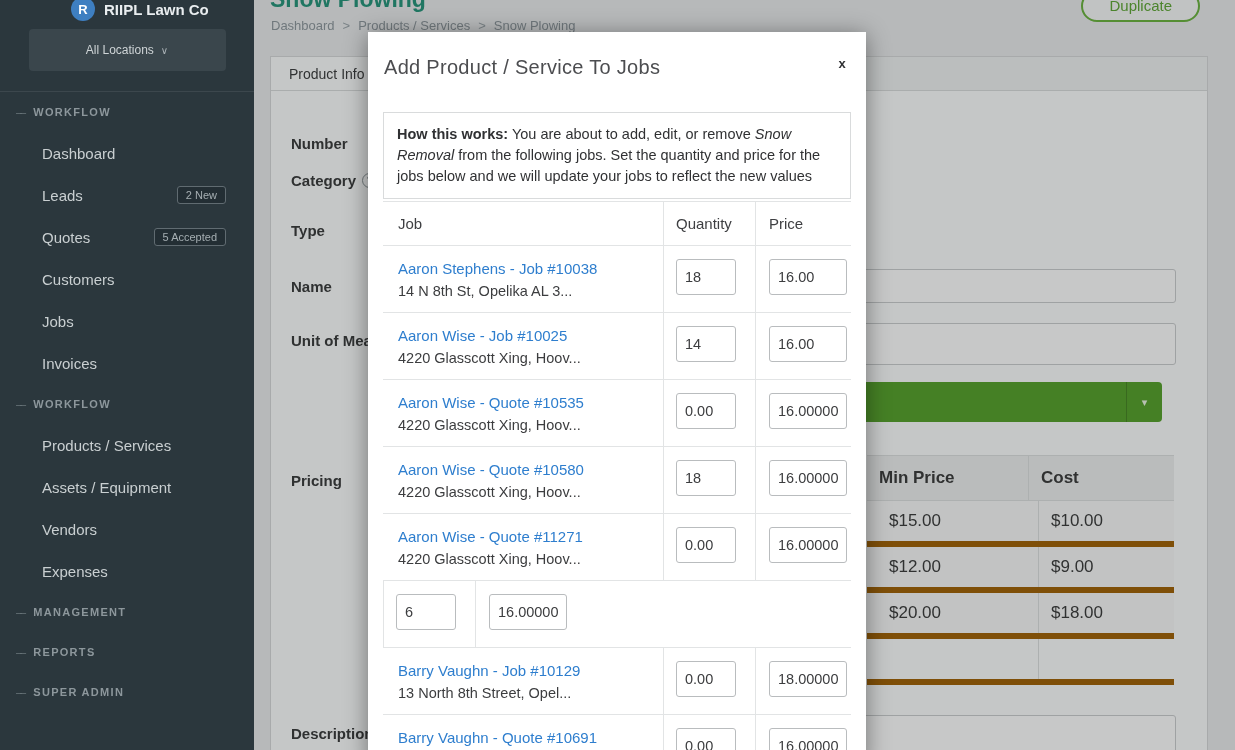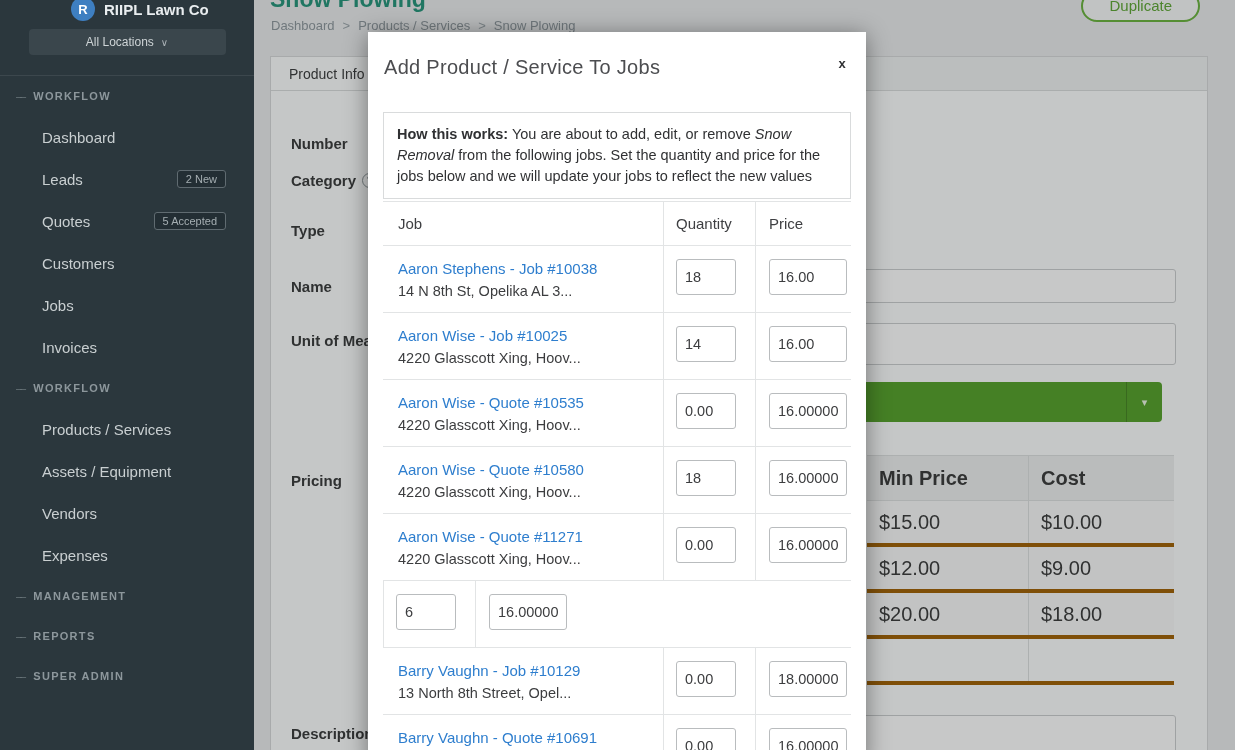--- a/index.html
+++ b/index.html
@@ -17,21 +17,21 @@
     background:#2b373d; z-index:10;
   }
   .logo-row { display:flex; align-items:center; gap:9px; padding-left:71px; margin-top:-8px; height:34px; }
   .logo-circle {
     width:24px; height:24px; border-radius:50%; background:#3e7fc1; color:#fff;
     font-size:13px; font-weight:bold; display:flex; align-items:center; justify-content:center;
     flex:0 0 auto;
   }
   .logo-name { color:#e9edef; font-weight:bold; font-size:15px; white-space:nowrap; }
   .location-pill {
-    margin:3px auto 0; width:197px; height:26px; background:#3a464c; border-radius:4px;
+    margin:3px auto 0; width:197px; height:42px; background:#3a464c; border-radius:4px;
     color:#ced4d6; font-size:12px; display:flex; align-items:center; justify-content:center; gap:7px;
     cursor:pointer;
   }
   .location-pill .caret { font-size:10px; color:#aab2b6; }
   .sidebar-divider { margin-top:20px; border-top:1px solid #3c474d; }
   .nav-header {
     height:40px; display:flex; align-items:center; padding-left:16px; gap:9px;
     color:#8d979c; font-size:11px; font-weight:bold; letter-spacing:1.3px; cursor:pointer;
   }
   .nav-header .dash { color:#6b767c; font-size:11px; letter-spacing:-2px; font-weight:normal; }
@@ -77,26 +77,26 @@
     background:#57a02c; border-radius:4px; display:flex; cursor:pointer;
   }
   .green-split-btn .btn-main { flex:1; }
   .green-split-btn .btn-caret {
     width:36px; border-left:1px solid rgba(0,0,0,0.18); color:#eaf2e2;
     display:flex; align-items:center; justify-content:center; font-size:11px;
   }
   .pricing-table { position:absolute; left:596px; right:33px; top:398px; border-top:1px solid #dcdede; }
   .pt-header { display:flex; height:45px; background:#eceeee; border-bottom:1px solid #dcdede; }
   .pt-header > div, .pt-row > div {
-    padding:0 12px; display:flex; align-items:center; font-size:20px; color:#3c3c3c;
+    padding:0 12px; display:flex; align-items:center; font-size:17px; color:#3c3c3c;
   }
   .pt-col1 { width:162px; border-right:1px solid #dcdede; }
   .pt-col2 { flex:1; }
   .pt-header > div { font-weight:600; }
-  .pt-row { display:flex; height:46px; border-bottom:4px solid #a16207; background:#f6f7f7; }
+  .pt-row { display:flex; height:46px; border-bottom:6px solid #a16207; background:#f6f7f7;padding-left:10px; }
   .pt-row.empty { background:#fafbfb; }
   .desc-box {
     position:absolute; left:140px; right:31px; top:658px; height:92px;
     background:#fdfdfd; border:1px solid #c9cccd; border-radius:3px;
   }
 
   
   .overlay { position:absolute; left:254px; top:0; right:0; height:750px; background:rgba(10,12,13,0.22); z-index:20; }
   .modal {
     position:absolute; left:368px; top:32px; width:498px; height:735px;

